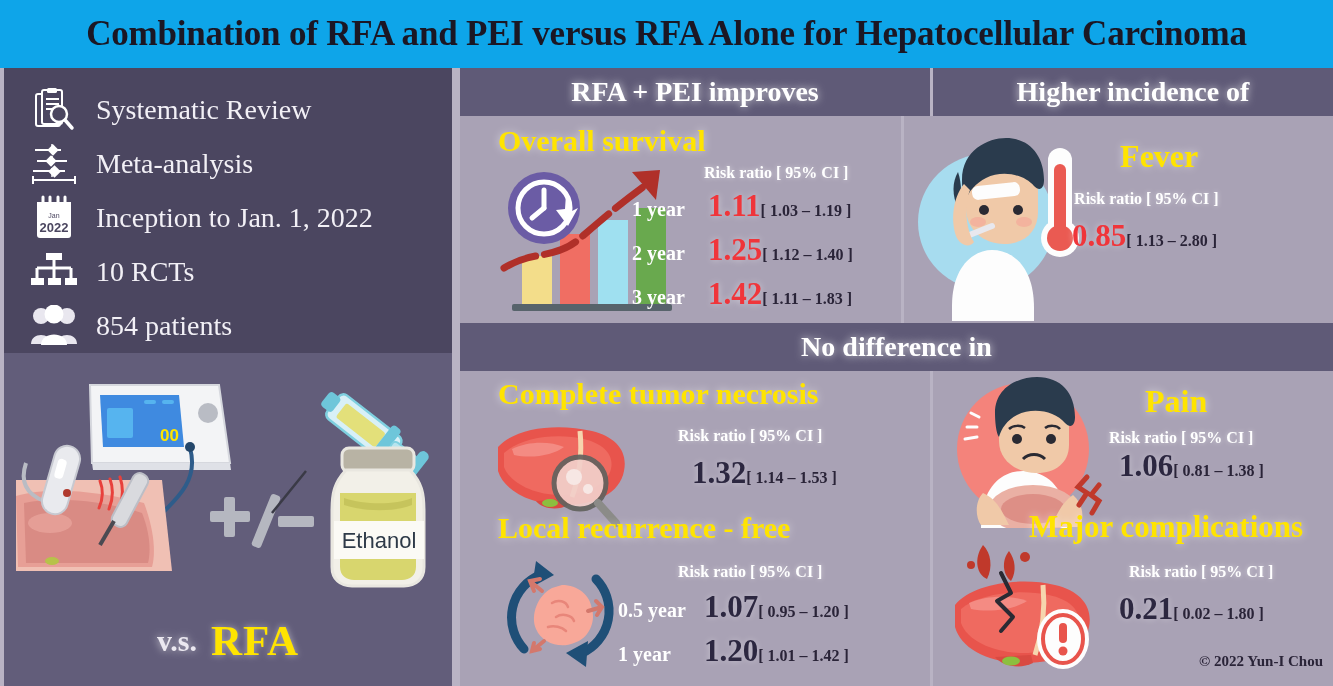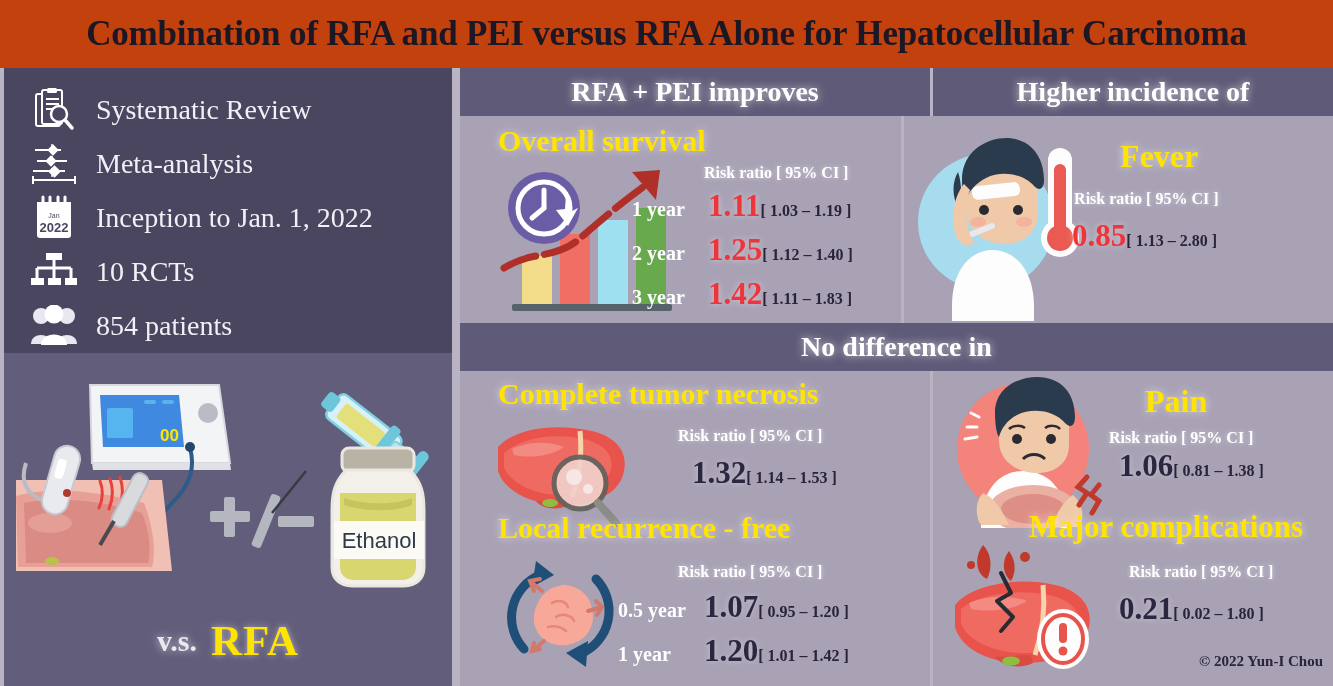--- a/index.html
+++ b/index.html
@@ -7,21 +7,21 @@
     width: 1333px; height: 686px;
     font-family: "Liberation Serif", serif;
     background: #b9b3c4;
     overflow: hidden;
   }
   .poster { position: relative; width: 1333px; height: 686px; background: #b9b3c4; }
 
   
   .title-bar {
     position: absolute; left: 0; top: 0; width: 1333px; height: 68px;
-    background: #c2410c;
+    background: #0ea5e9;
     display: flex; align-items: center; justify-content: center;
   }
   .title-text {
     font-size: 35px; font-weight: bold; color: #1b1724;
     letter-spacing: -0.2px; white-space: nowrap;
   }
 
   
   .left-col { position: absolute; left: 0; top: 68px; width: 456px; height: 618px; }
   .left-top {

